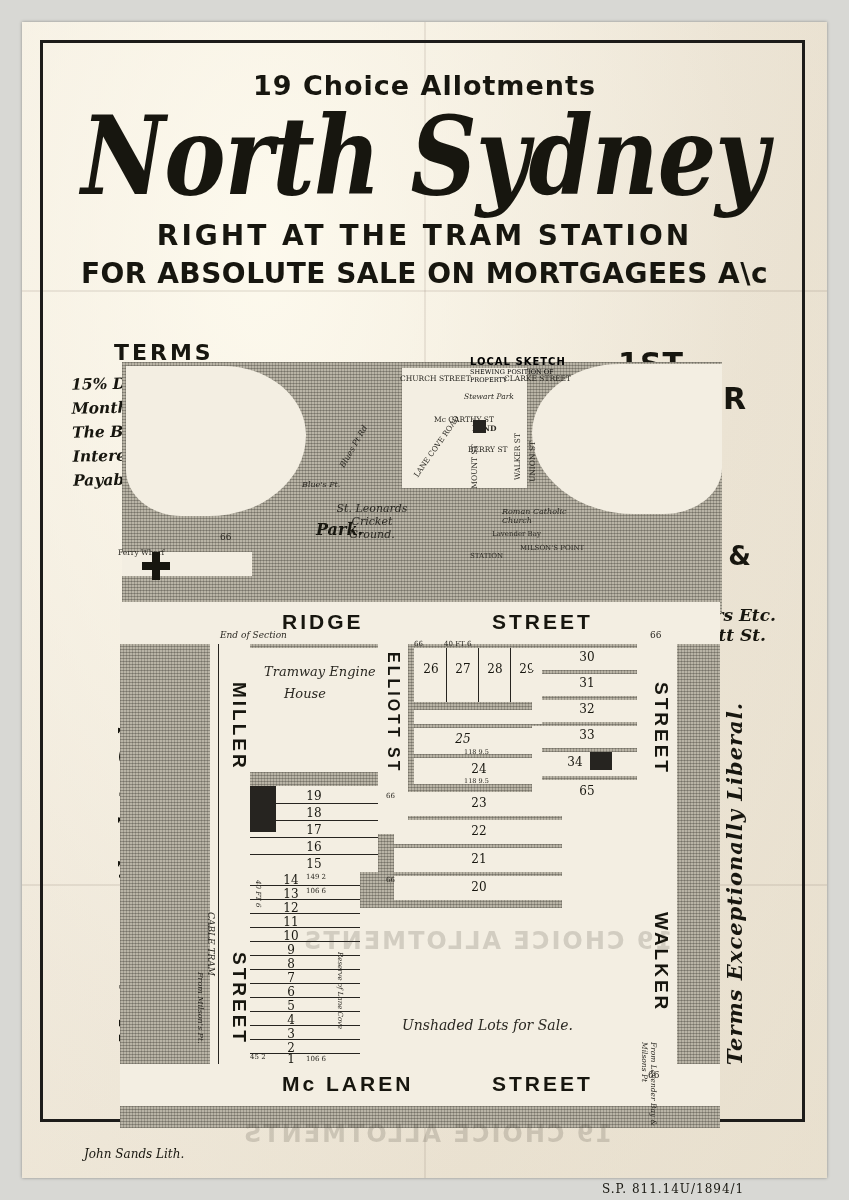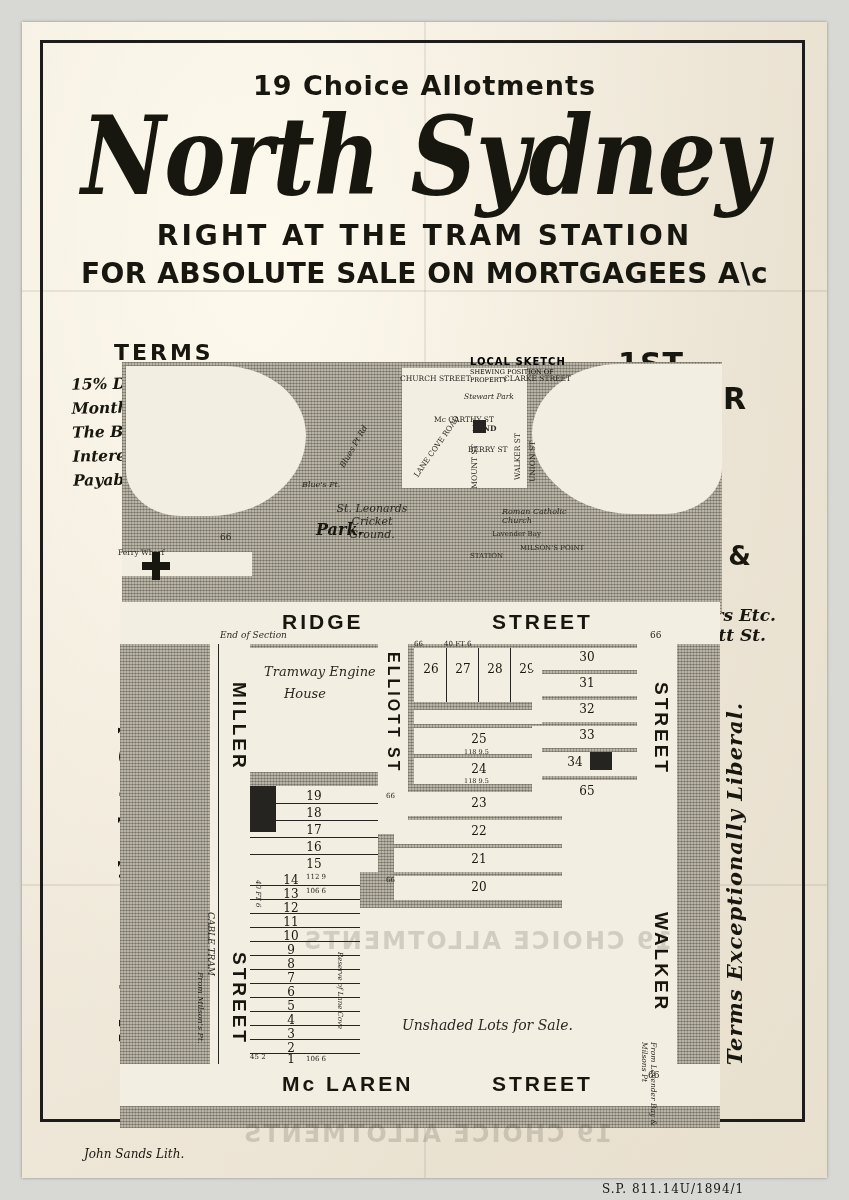--- a/index.html
+++ b/index.html
@@ -382,39 +382,39 @@
     <div class="lotlabel" style="left:186px; top:605px; width:26px;">8</div>
     <div class="lotlabel" style="left:186px; top:619px; width:26px;">7</div>
     <div class="lotlabel" style="left:186px; top:633px; width:26px;">6</div>
     <div class="lotlabel" style="left:186px; top:647px; width:26px;">5</div>
     <div class="lotlabel" style="left:186px; top:661px; width:26px;">4</div>
     <div class="lotlabel" style="left:186px; top:675px; width:26px;">3</div>
     <div class="lotlabel" style="left:186px; top:689px; width:26px;">2</div>
     <div class="lotlabel" style="left:186px; top:700px; width:26px;">1</div>
     <div class="tiny tiny-i vstreet" style="left:162px; top:528px; font-size:7px;">40 FT 6</div>
     <div class="tiny tiny-i vstreet" style="left:244px; top:600px; font-size:7px;">Reserve of Lane Cove</div>
-    <div class="tiny" style="left:214px; top:521px; font-size:7px;">112 9</div>
+    <div class="tiny" style="left:214px; top:521px; font-size:7px;">149 2</div>
     <div class="tiny" style="left:214px; top:535px; font-size:7px;">106 6</div>
     <div class="tiny" style="left:158px; top:701px; font-size:7px;">45 2</div>
     <div class="tiny" style="left:214px; top:703px; font-size:7px;">106 6</div>
 
     <div class="white" style="left:322px; top:296px; width:128px; height:54px;"></div>
     <div class="blockline" style="left:354px; top:296px; width:1px; height:54px;"></div>
     <div class="blockline" style="left:386px; top:296px; width:1px; height:54px;"></div>
     <div class="blockline" style="left:418px; top:296px; width:1px; height:54px;"></div>
     <div class="lotlabel" style="left:326px; top:310px; width:26px;">26</div>
     <div class="lotlabel" style="left:358px; top:310px; width:26px;">27</div>
     <div class="lotlabel" style="left:390px; top:310px; width:26px;">28</div>
     <div class="lotlabel" style="left:422px; top:310px; width:26px;">29</div>
     <div class="tiny" style="left:322px; top:288px; font-size:7px;">66</div>
     <div class="tiny" style="left:352px; top:288px; font-size:7px;">40 FT 6</div>
 
     <div class="white" style="left:322px; top:358px; width:128px; height:14px;"></div>
     <div class="white" style="left:322px; top:376px; width:128px; height:26px;"></div>
-    <div class="lotlabel" style="left:374px; top:380px; width:26px;">25</div>
+    <div class="lotlabel" style="left:358px; top:380px; width:26px;font-style:italic;">25</div>
     <div class="tiny" style="left:372px; top:396px; font-size:6.5px;">118 9.5</div>
     <div class="white" style="left:322px; top:406px; width:128px; height:26px;"></div>
     <div class="lotlabel" style="left:374px; top:410px; width:26px;">24</div>
     <div class="tiny" style="left:372px; top:425px; font-size:6.5px;">118 9.5</div>
 
     <div class="white" style="left:302px; top:440px; width:170px; height:24px;"></div>
     <div class="lotlabel" style="left:374px; top:444px; width:26px;">23</div>
     <div class="white" style="left:302px; top:468px; width:170px; height:24px;"></div>
     <div class="lotlabel" style="left:374px; top:472px; width:26px;">22</div>
     <div class="white" style="left:302px; top:496px; width:170px; height:24px;"></div>

